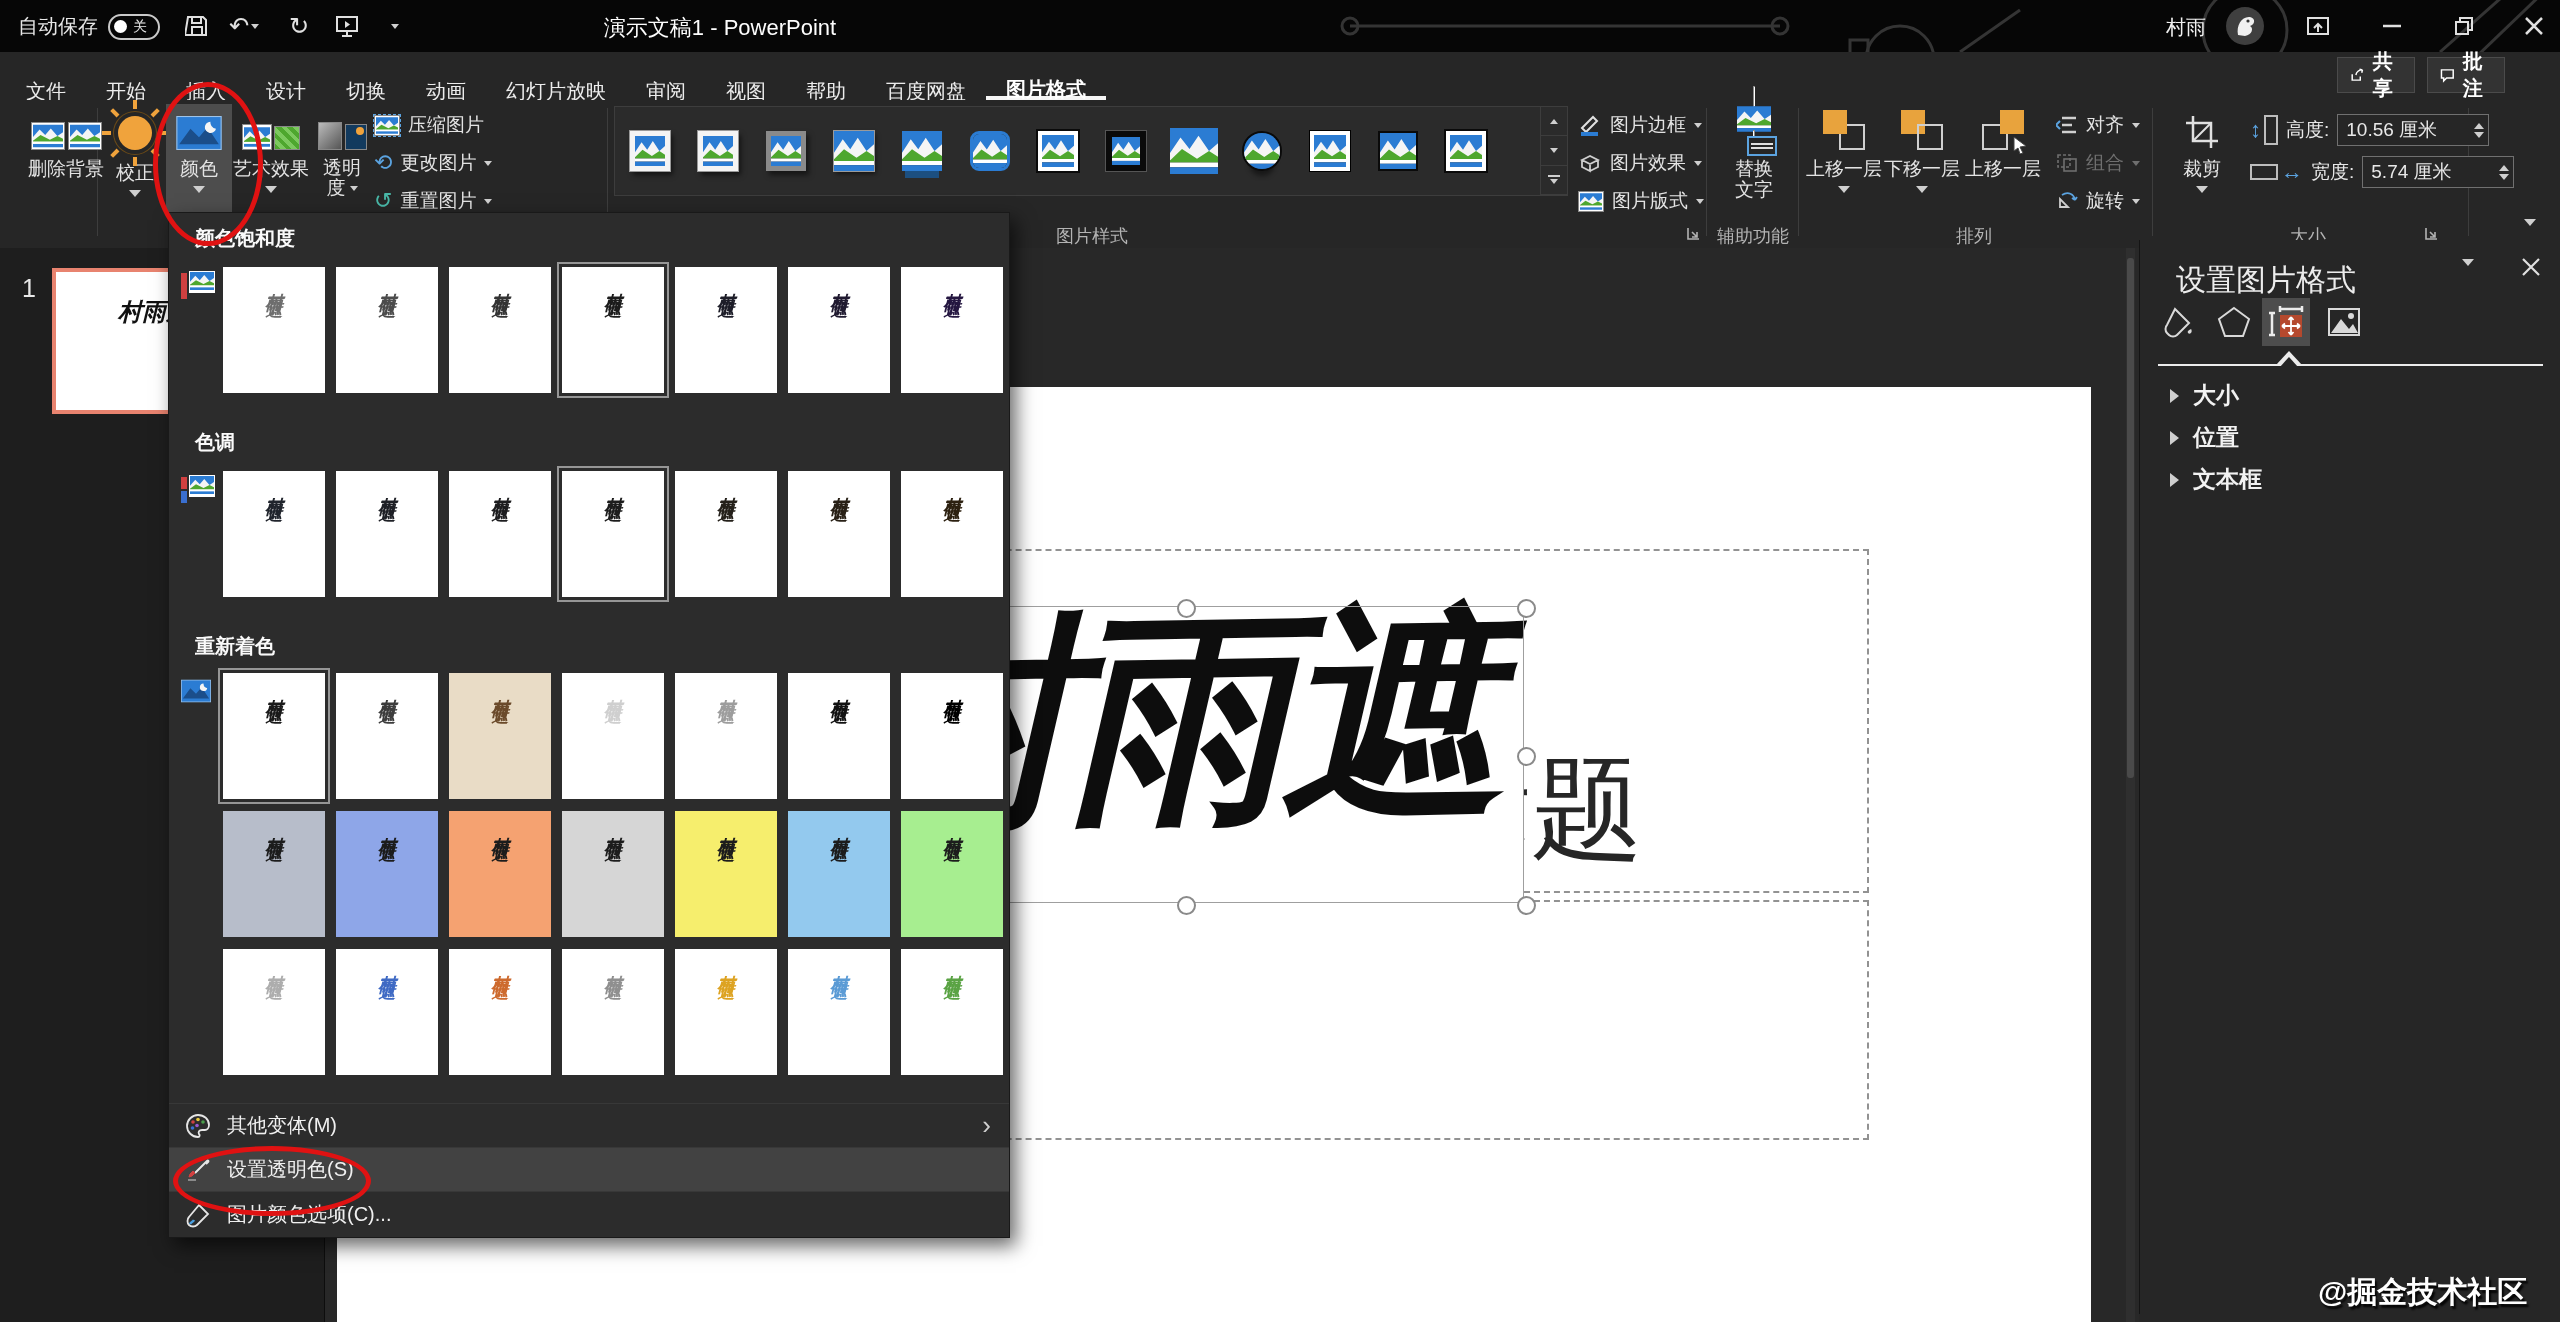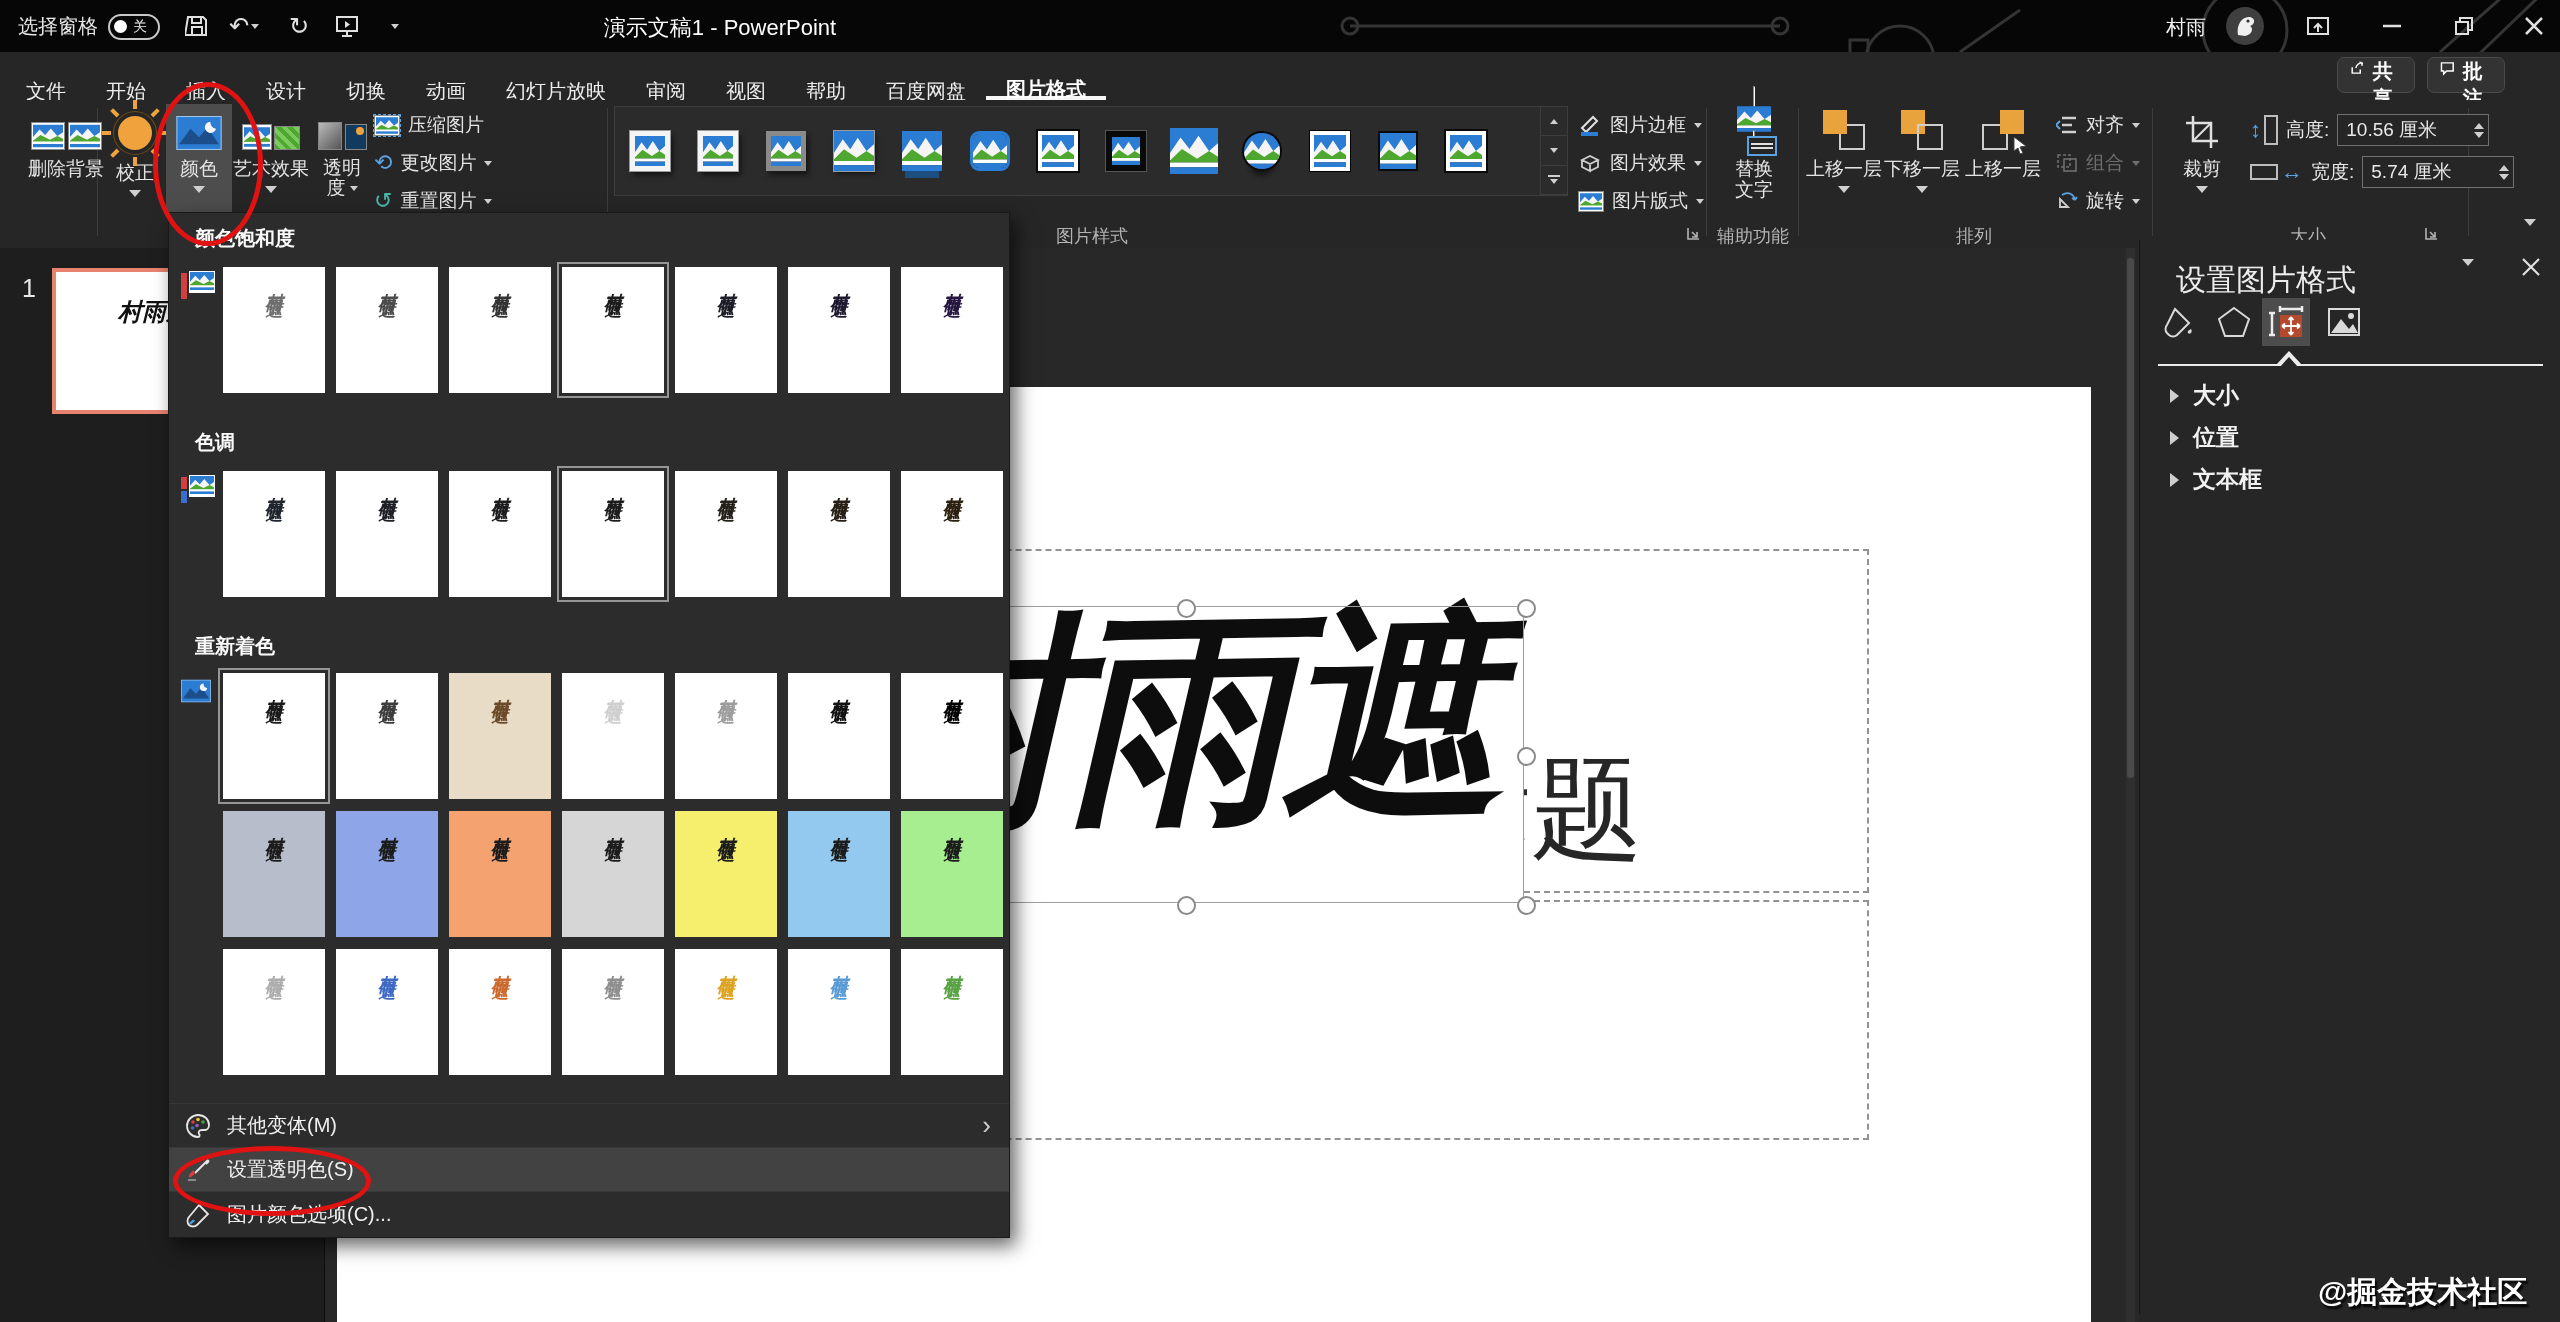--- a/index.html
+++ b/index.html
@@ -23,21 +23,21 @@
   #searchbox{position:absolute;left:1030px;top:8px;width:543px;height:36px;background:#3a3a3a;border-radius:2px;display:flex;align-items:center;padding:0 14px;gap:12px;box-sizing:border-box;}
   #searchbox span{font-size:20px;color:#d8d8d8;}
   #user{position:absolute;left:2166px;top:14px;font-size:20px;color:#f0f0f0;}
   #avatar{position:absolute;left:2226px;top:7px;width:38px;height:38px;border-radius:50%;background:#3f3f3f;display:flex;align-items:center;justify-content:center;overflow:hidden;}
   .winbtn{position:absolute;top:10px;width:40px;height:32px;display:flex;align-items:center;justify-content:center;}
 
   
   #tabrow{position:absolute;left:0;top:52px;width:2560px;height:48px;background:#262626;display:flex;padding-left:6px;}
   .tab{padding:16px 20px;line-height:46px;font-size:20px;color:#ececec;white-space:nowrap;}
   .tab.active{font-weight:bold;color:#fff;border-bottom:4px solid #f5f5f5;line-height:42px;}
-  .hdr-btn{position:absolute;top:57px;height:36px;border:1px solid #4b4b4b;background:#333;border-radius:7px;display:flex;gap:8px;padding:0 12px;font-size:20px;font-weight:bold;color:#fff;box-sizing:border-box;}
+  .hdr-btn{position:absolute;top:57px;height:36px;border:1px solid #4b4b4b;background:#333;border-radius:0;display:flex;align-items:center;gap:8px;padding:0 12px;font-size:20px;font-weight:bold;color:#fff;box-sizing:border-box;}
 
   
   #ribbon{position:absolute;left:0;top:100px;width:2560px;height:148px;background:#262626;border-bottom:1px solid #1b1b1b;}
   .rdiv{position:absolute;top:8px;width:1px;height:128px;background:#3d3d3d;}
   .bigbtn{position:absolute;top:4px;text-align:center;color:#e3e3e3;}
   .bigbtn .ic{height:46px;display:flex;align-items:flex-end;justify-content:center;}
   .bigbtn .lb{font-size:19px;margin-top:8px;line-height:22px;}
   .bigbtn .cv{display:flex;justify-content:center;margin-top:6px;}
   .minirow{position:absolute;display:flex;align-items:center;gap:8px;font-size:19px;color:#e3e3e3;white-space:nowrap;}
   .grplabel{position:absolute;top:124px;font-size:18px;color:#b3b3b3;text-align:center;}
@@ -154,21 +154,21 @@
           <circle cx="520" cy="26" r="8"></circle>
         <circle cx="640" cy="60" r="34"></circle>
           <line x1="700" y1="52" x2="760" y2="10"></line>
         <circle cx="985" cy="30" r="42"></circle>
           <line x1="1180" y1="52" x2="1250" y2="-10"></line>
           <line x1="1215" y1="58" x2="1290" y2="-14"></line>
         <rect x="590" y="40" width="18" height="14"></rect>
       </g>
     </svg>
     <div id="autosave">
-      <span class="tb-text">选择窗格</span>
+      <span class="tb-text">自动保存</span>
       <span class="toggle">
         <span class="dot"></span>
         <span class="st">关</span>
       </span>
     </div>
     <div class="qat" style="left:180px">
       <svg width="24" height="24" viewBox="0 0 24 24">
           <path d="M3,3 h15 l3,3 v15 h-21 Z M7,3 v6 h9 v-6 M7,21 v-8 h10 v8" fill="none" stroke="#e0e0e0" stroke-width="2"></path>
         </svg>
     </div>

